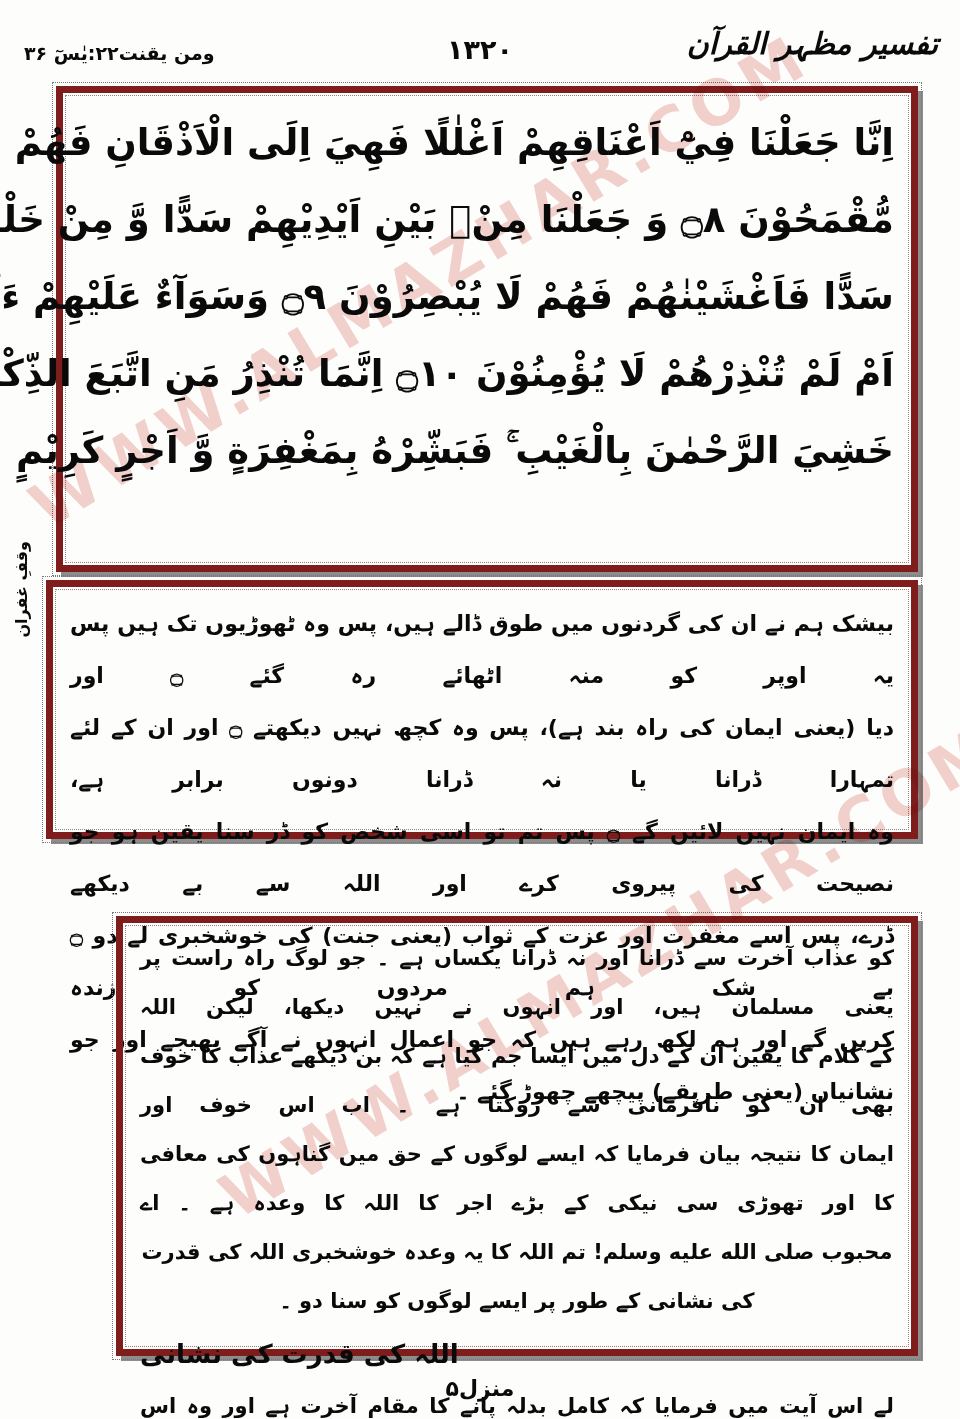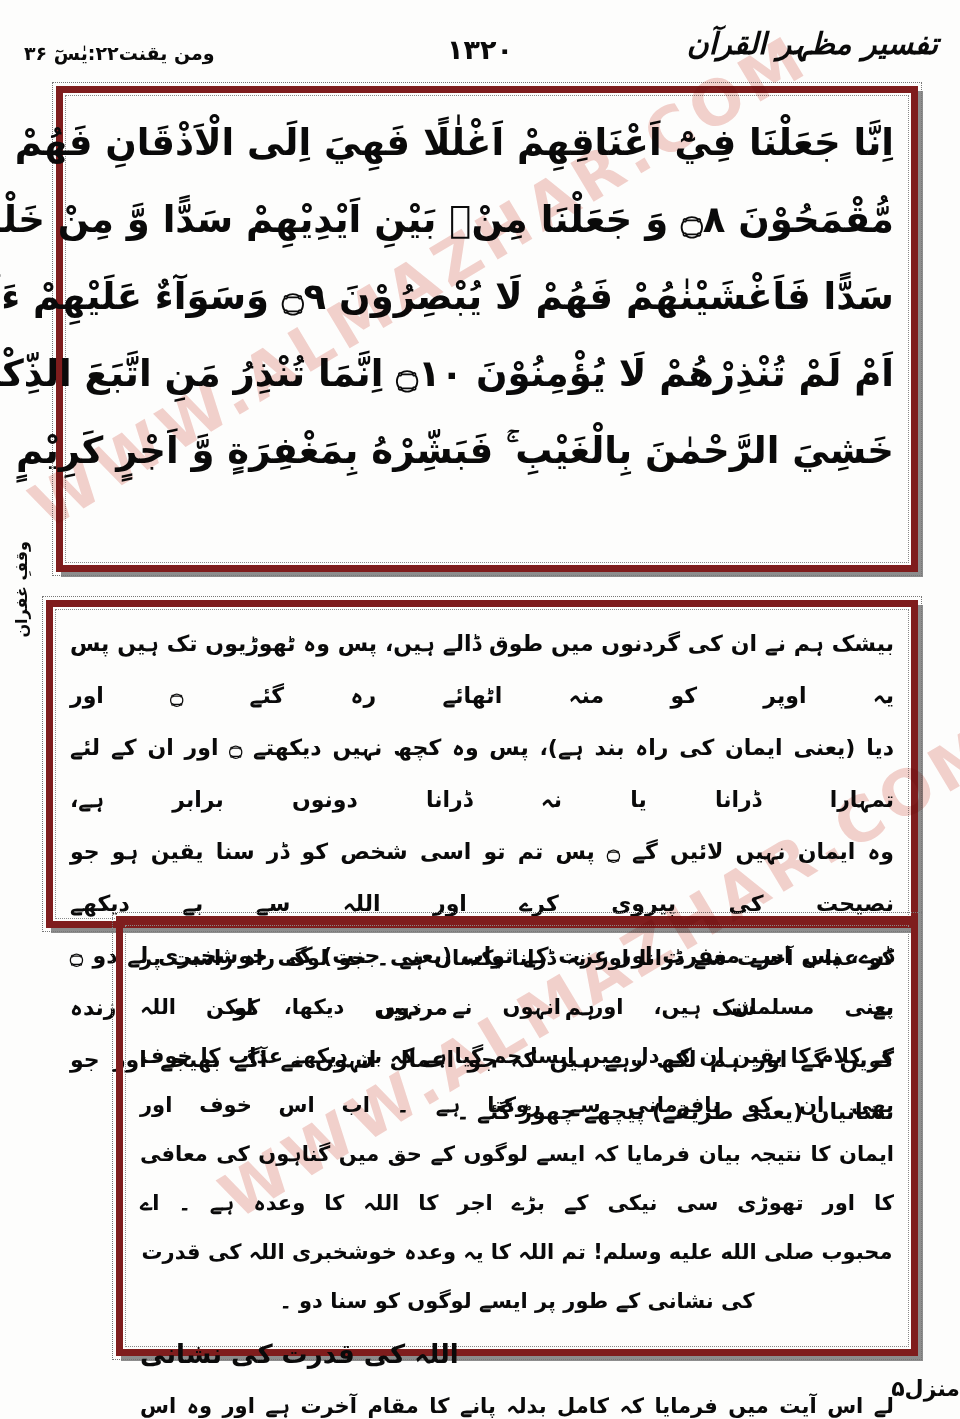--- a/index.html
+++ b/index.html
@@ -49,21 +49,21 @@
   }
 
   .quran-box { top: 86px; right: 42px; width: 862px; height: 486px; }
   .quran-line {
     font-size: 37px; font-weight: 700; line-height: 77px;
     text-align: justify; text-align-last: justify;
     white-space: nowrap;
   }
   .quran-line.center { text-align: center; text-align-last: center; }
 
-  .translation-box { top: 600px; right: 42px; width: 872px; height: 328px; }
+  .translation-box { top: 580px; right: 42px; width: 872px; height: 259px; }
   .urdu-line {
     font-size: 22px; font-weight: 700; line-height: 52px;
     text-align: justify; text-align-last: justify;
   }
   .urdu-line.endline { text-align-last: right; }
   .urdu-line.centerline { text-align: center; text-align-last: center; }
 
   .commentary-box { top: 916px; right: 42px; width: 802px; height: 440px; }
   .commentary-box .urdu-line { font-size: 21px; line-height: 49px; }
   .section-heading {
@@ -75,21 +75,21 @@
   .waqf-note {
     position: absolute; top: 500px; left: 8px; width: 28px; height: 110px;
     font-size: 16px; font-weight: 700;
     transform: rotate(-90deg); transform-origin: center center;
     white-space: nowrap; text-align: center; line-height: 110px;
   }
 
   
   .footer {
     position: absolute; bottom: 18px; left: 0; right: 0;
-    text-align: right; font-size: 22px; font-weight: 700;
+    text-align: center; font-size: 22px; font-weight: 700;
   }
 
   
   .watermark {
     position: absolute;
     font-size: 62px; font-weight: 700;
     letter-spacing: 6px;
     color: rgba(217, 116, 102, 0.32);
     transform: rotate(-31deg);
     transform-origin: left bottom;

